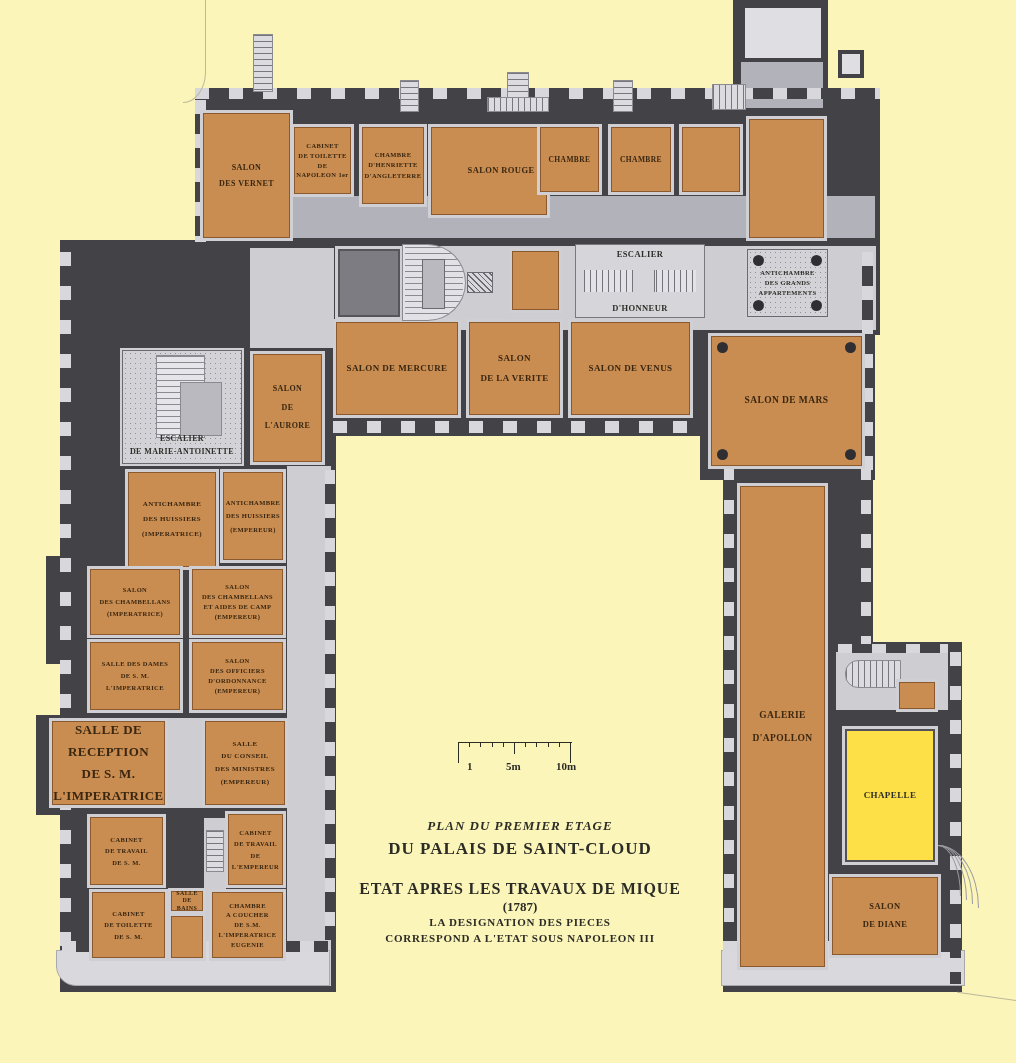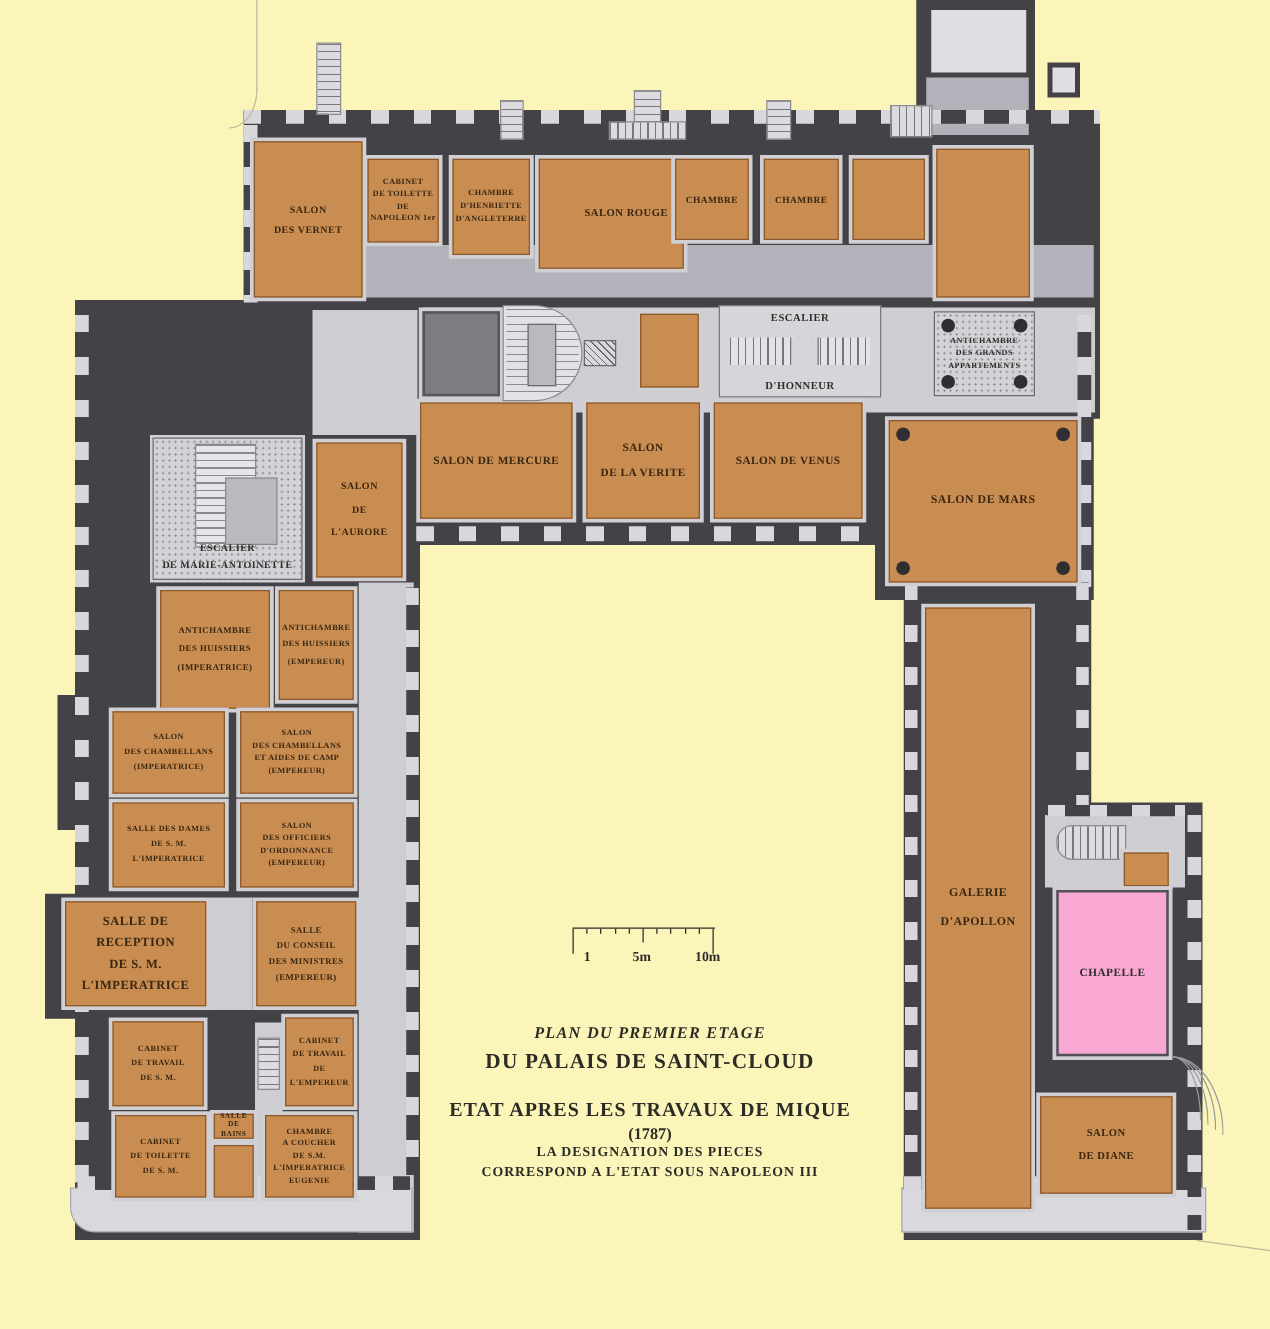--- a/index.html
+++ b/index.html
@@ -14,21 +14,21 @@
   .win-h{background:repeating-linear-gradient(90deg,#d8d8dc 0 14px,#424247 14px 34px);}
   .win-v{background:repeating-linear-gradient(180deg,#d8d8dc 0 14px,#424247 14px 34px);}
   .stub{background:repeating-linear-gradient(180deg,#77777d 0 1px,#dcdce0 1px 6px);border:1px solid #8a8a90;}
   .stub-x{background:repeating-linear-gradient(90deg,#77777d 0 1px,#dcdce0 1px 6px);border:1px solid #8a8a90;}
   .hatch{background:repeating-linear-gradient(45deg,#6a6a70 0 1px,#d8d8dc 1px 4px);border:1px solid #6a6a70;}
 
   .room{position:absolute;box-sizing:border-box;display:flex;flex-direction:column;align-items:center;
         justify-content:center;text-align:center;font-weight:700;color:#3a2710;letter-spacing:.4px;
         font-size:8px;line-height:1.7;}
   .room.orange{background:#c98c51;border:1px solid #8a5a2e;box-shadow:0 0 0 3px #cfcfd4;}
-  .room.gray{background:#f9a8d4;border:2px solid #515157;box-shadow:0 0 0 3px #cfcfd4;color:#2e2e2a;}
+  .room.gray{background:#fde047;border:2px solid #515157;box-shadow:0 0 0 3px #cfcfd4;color:#2e2e2a;margin-top:17px;}
   .room.darkroom{background:#7c7c82;border:2px solid #55555a;box-shadow:0 0 0 3px #cfcfd4;}
   .room.dotted,.room.ma-stair{background-color:#d3d3d7;
         background-image:radial-gradient(#8f8f97 .9px,transparent 1px);background-size:5px 5px;
         border:1px solid #6a6a70;box-shadow:0 0 0 2px #cfcfd4;color:#2e2e2a;}
   .room.stair-h{background:#d6d6da;border:1px solid #77777d;color:#2e2e2a;justify-content:space-between;
         padding:4px 0;}
   .room.stair-h::before{content:"";position:absolute;left:8px;right:8px;top:25px;bottom:25px;
         background:repeating-linear-gradient(90deg,#74747a 0 1px,#e3e3e7 1px 6px);}
   .room.stair-h::after{content:"";position:absolute;left:44%;width:16%;top:25px;bottom:25px;
         background:#d6d6da;border-left:1px solid #74747a;border-right:1px solid #74747a;}
@@ -227,21 +227,21 @@
     <div class="room orange" style="left: 90px; top: 642px; width: 90px; height: 68px; font-size: 6.5px; line-height: 1.8;">
       <span class="lbl">SALLE DES DAMES</span>
       <span class="lbl">DE S. M. L'IMPERATRICE</span>
     </div>
     <div class="room orange" style="left: 192px; top: 642px; width: 91px; height: 68px; font-size: 6.5px; line-height: 1.55;">
       <span class="lbl">SALON</span>
       <span class="lbl">DES OFFICIERS</span>
       <span class="lbl">D'ORDONNANCE</span>
       <span class="lbl">(EMPEREUR)</span>
     </div>
-    <div class="room orange" style="left: 52px; top: 721px; width: 113px; height: 84px; font-size: 10px; line-height: 1.7;">
+    <div class="room orange" style="left: 52px; top: 721px; width: 113px; height: 84px; font-size: 13px; line-height: 1.7;">
       <span class="lbl">SALLE DE RECEPTION</span>
       <span class="lbl">DE S. M. L'IMPERATRICE</span>
     </div>
     <div class="room orange" style="left: 205px; top: 721px; width: 80px; height: 84px; font-size: 7px; line-height: 1.8;">
       <span class="lbl">SALLE</span>
       <span class="lbl">DU CONSEIL</span>
       <span class="lbl">DES MINISTRES</span>
       <span class="lbl">(EMPEREUR)</span>
     </div>
     <div class="room orange" style="left: 90px; top: 817px; width: 73px; height: 68px; font-size: 6.5px; line-height: 1.7;">

